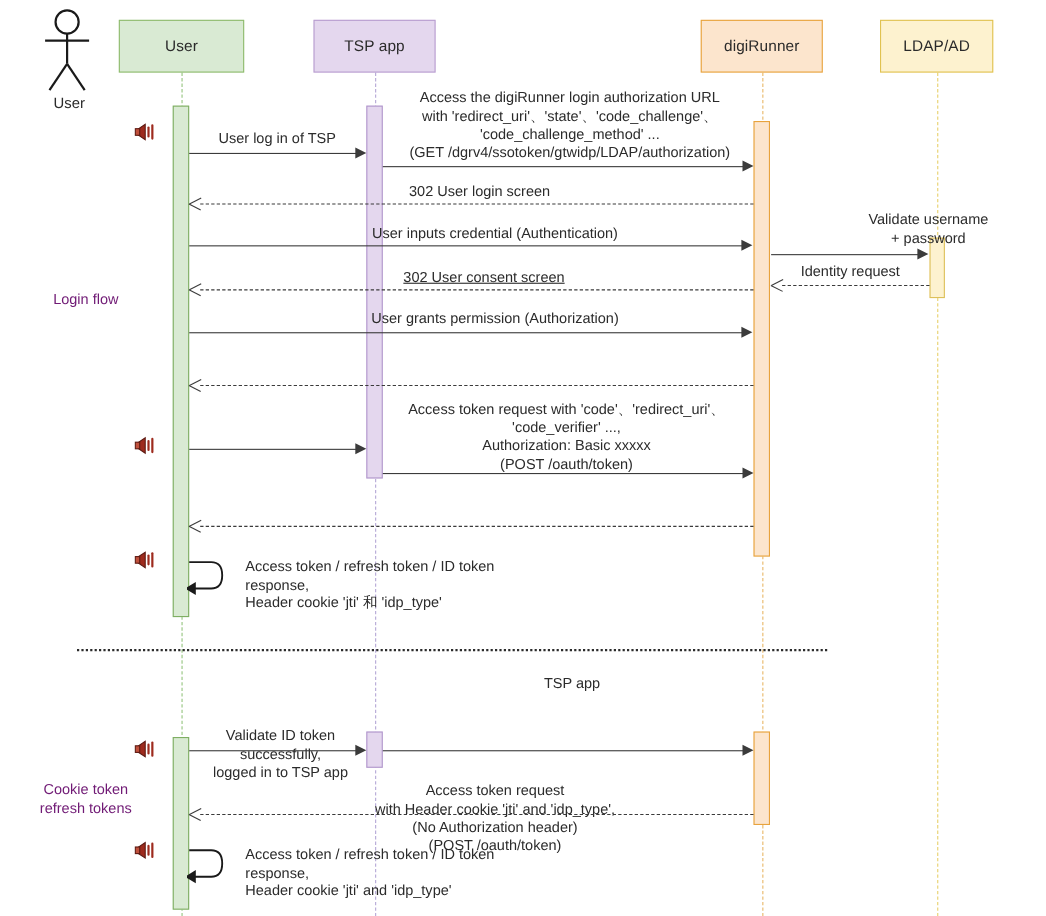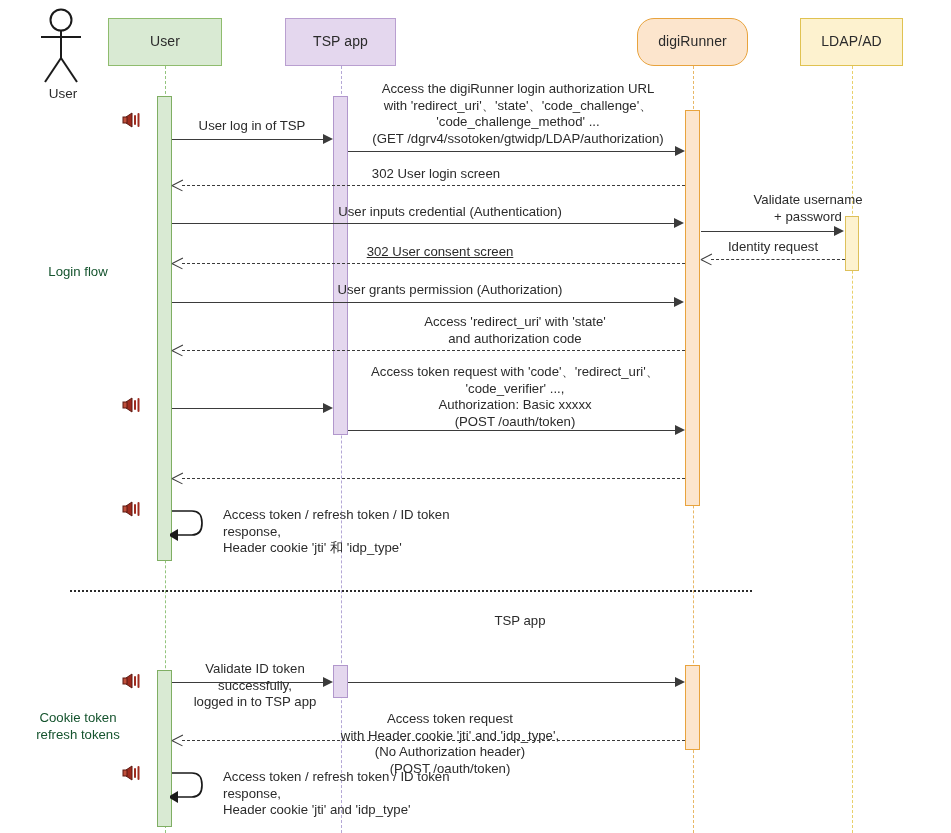--- a/index.html
+++ b/index.html
@@ -77,21 +77,21 @@
   }
   .msgtext.left{text-align:left;margin-left:12px;}
   
   .selfloop{position:absolute;}
   
   .seclabel{
     position:absolute;
     font-size:13.2px;
     line-height:17px;
     text-align:center;
-    color:#14532d;
+    color:#701a75;
     white-space:pre-line;
   }
   
   .divider{
     position:absolute;
     height:0;
     border-top:2.2px dotted #2b2b2b;
   }
   
   .spk{position:absolute;width:22px;height:18px;}
@@ -116,21 +116,21 @@
     <line x1="33" y1="52" x2="49" y2="76" stroke="#1a1a1a" stroke-width="2"></line>
   </svg>
   <div class="actorlabel" style="left:16px;top:86px;width:94px;">User</div>
 
   <div class="pbox green" style="left:108px;top:18px;width:114px;height:48px;">
     <span>User</span>
   </div>
   <div class="pbox purple" style="left:285px;top:18px;width:111px;height:48px;">
     <span>TSP app</span>
   </div>
-  <div class="pbox orange" style="left:637px;top:18px;width:111px;height:48px;border-radius:17px;">
+  <div class="pbox orange" style="left:637px;top:18px;width:111px;height:48px;">
     <span>digiRunner</span>
   </div>
   <div class="pbox yellow" style="left:800px;top:18px;width:103px;height:48px;">
     <span>LDAP/AD</span>
   </div>
 
   <div class="lifeline ll-green" style="left:164.5px;top:66px;height:767px;"></div>
   <div class="lifeline ll-purple" style="left:340.5px;top:66px;height:767px;"></div>
   <div class="lifeline ll-orange" style="left:692.5px;top:66px;height:767px;"></div>
   <div class="lifeline ll-yellow" style="left:851.5px;top:66px;height:767px;"></div>
@@ -156,39 +156,37 @@
   <div class="arrowhead right" style="left:675px;top:146px;"></div>
 
   <div class="msgtext" style="left:216px;top:166px;width:440px;">302 User login screen</div>
   <div class="msgline dash" style="left:182px;top:185px;width:503px;"></div>
   <div class="arrowhead left-open" style="left:172px;top:180px;"></div>
 
   <div class="msgtext" style="left:230px;top:204px;width:440px;">User inputs credential (Authentication)</div>
   <div class="msgline" style="left:172px;top:223px;width:503px;"></div>
   <div class="arrowhead right" style="left:674px;top:218px;"></div>
 
-  <div class="msgtext" style="left:701px;top:192px;width:144px;padding-left:35px;">Validate username
+  <div class="msgtext" style="left:737px;top:192px;width:144px;padding-left:35px;">Validate username
 + password</div>
   <div class="msgline" style="left:701px;top:231px;width:134px;"></div>
   <div class="arrowhead right" style="left:834px;top:226px;"></div>
 
   <div class="msgtext" style="left:701px;top:239px;width:144px;">Identity request</div>
   <div class="msgline dash" style="left:711px;top:259px;width:134px;"></div>
   <div class="arrowhead left-open" style="left:701px;top:254px;"></div>
 
   <div class="msgtext" style="left:220px;top:244px;width:440px;text-decoration:underline;">302 User consent screen</div>
   <div class="msgline dash" style="left:182px;top:263px;width:503px;"></div>
   <div class="arrowhead left-open" style="left:172px;top:258px;"></div>
 
   <div class="msgtext" style="left:230px;top:282px;width:440px;">User grants permission (Authorization)</div>
   <div class="msgline" style="left:172px;top:302px;width:503px;"></div>
   <div class="arrowhead right" style="left:674px;top:297px;"></div>
 
-  <div class="msgtext" style="left:350px;top:314px;width:330px;">Access 'redirect_uri' with 'state'
-and authorization code</div>
   <div class="msgline dash" style="left:182px;top:350px;width:503px;"></div>
   <div class="arrowhead left-open" style="left:172px;top:345px;"></div>
 
   <div class="msgtext" style="left:350px;top:364px;width:330px;">Access token request with 'code'、'redirect_uri'、
 'code_verifier' ...,
 Authorization: Basic xxxxx
 (POST /oauth/token)</div>
   <div class="msgline" style="left:172px;top:408px;width:152px;"></div>
   <div class="arrowhead right" style="left:323px;top:403px;"></div>
 

